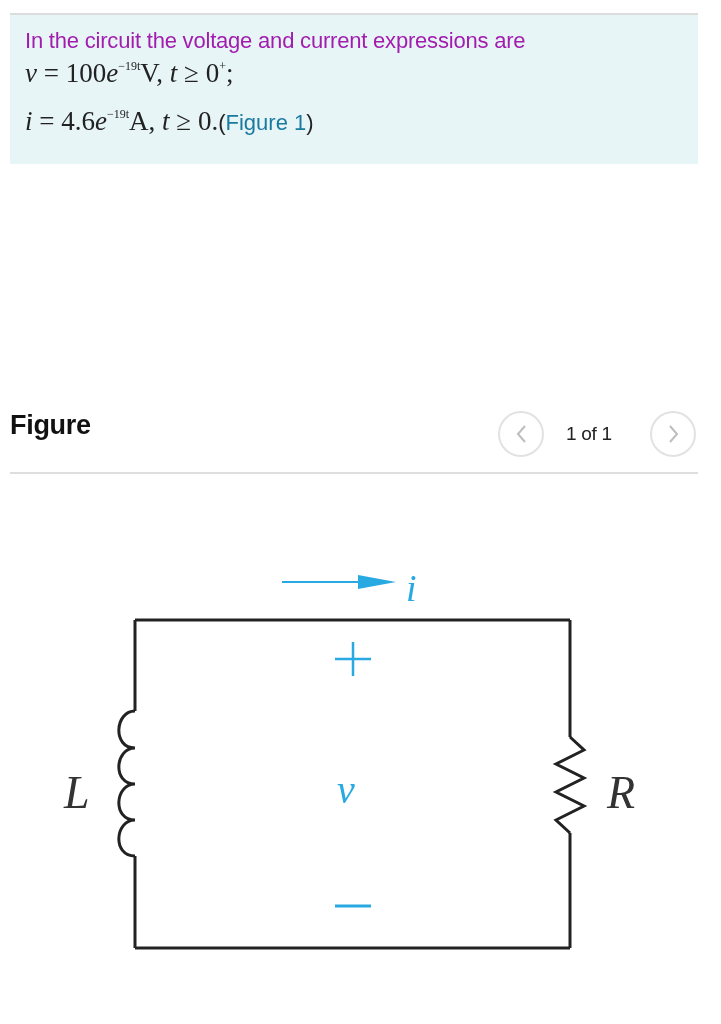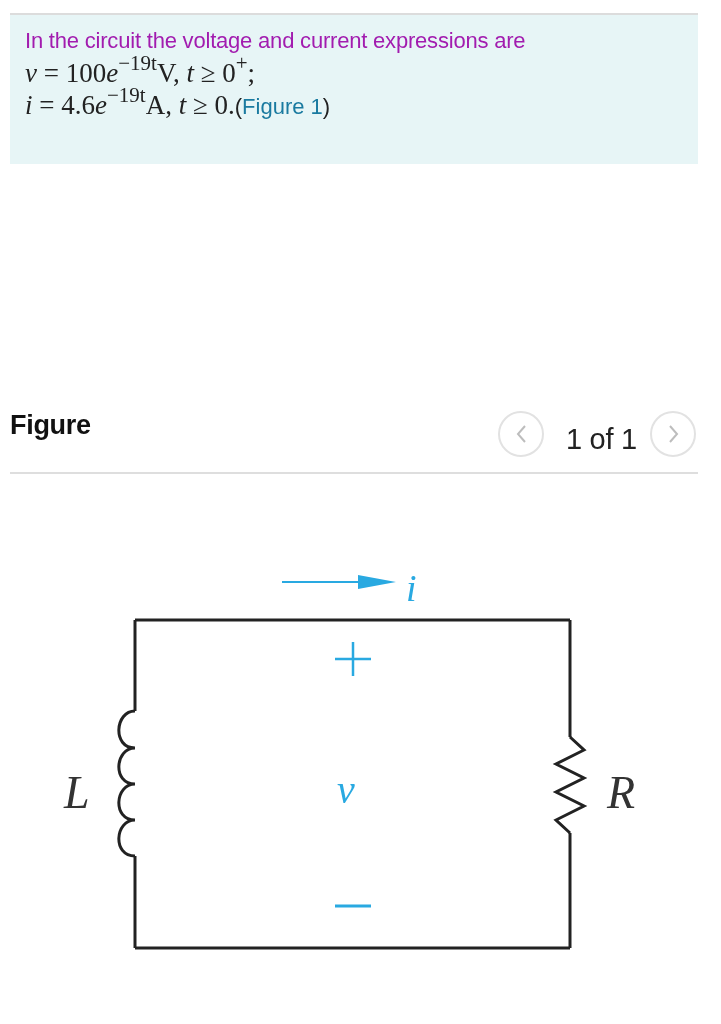--- a/index.html
+++ b/index.html
@@ -1,31 +1,31 @@
 <!DOCTYPE html>
 <html><head>
 <meta charset="utf-8">
 <style>
   html, body { margin:0; padding:0; background:#ffffff; }
   body { width:721px; height:1024px; position:relative; overflow:hidden; font-family:"Liberation Sans", sans-serif; color:#222; }
   .problem-panel { position:absolute; left:10px; top:13px; width:688px; height:151px; background:#e7f5f6; border-top:2px solid #dcdcdc; box-sizing:border-box; }
   .intro { position:absolute; left:25px; top:28px; font-size:22px; color:#a21caf; letter-spacing:-0.2px; white-space:nowrap; }
   .eq { position:absolute; left:25px; font-family:"Liberation Serif", "DejaVu Serif", serif; font-size:27px; color:#222; white-space:nowrap; }
   .eq1 { top:58px; }
-  .eq2 { top:90px; }
+  .eq2 { top:106px; }
   .eq i { font-style:italic; }
-  .eq sup { font-size:21px; vertical-align:12px; line-height:0; }
+  .eq sup { font-size:12px; vertical-align:12px; line-height:0; }
   .fig-link { font-family:"Liberation Sans", sans-serif; font-size:22px; color:#1a7aa0; text-decoration:none; }
   .paren { font-family:"Liberation Sans", sans-serif; font-size:22px; }
   .figure-title { position:absolute; left:10px; top:410px; font-size:27px; font-weight:bold; color:#111; letter-spacing:-0.3px;text-align:center; }
   .nav-btn { position:absolute; top:411px; width:46px; height:46px; border:2px solid #e2e2e2; border-radius:50%; box-sizing:border-box; background:#fff; cursor:pointer; }
   .nav-btn svg { position:absolute; left:0; top:0; }
   .prev { left:498px; }
   .next { left:650px; }
-  .page-count { position:absolute; left:566px; top:423px; font-size:29px; color:#222; letter-spacing:-0.3px; }
+  .page-count { position:absolute; left:566px; top:423px; font-size:19px; color:#222; letter-spacing:-0.3px; }
   .divider { position:absolute; left:10px; top:472px; width:688px; height:2px; background:#dedede; }
   .circuit { position:absolute; left:0; top:540px; }
 </style>
 </head>
 <body>
 
 <div class="problem-panel"></div>
 
 <div class="intro">In the circuit the voltage and current expressions are</div>
 

